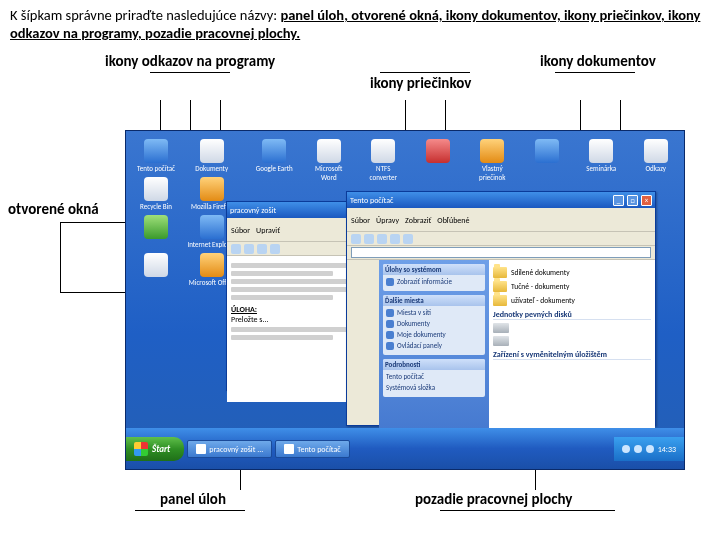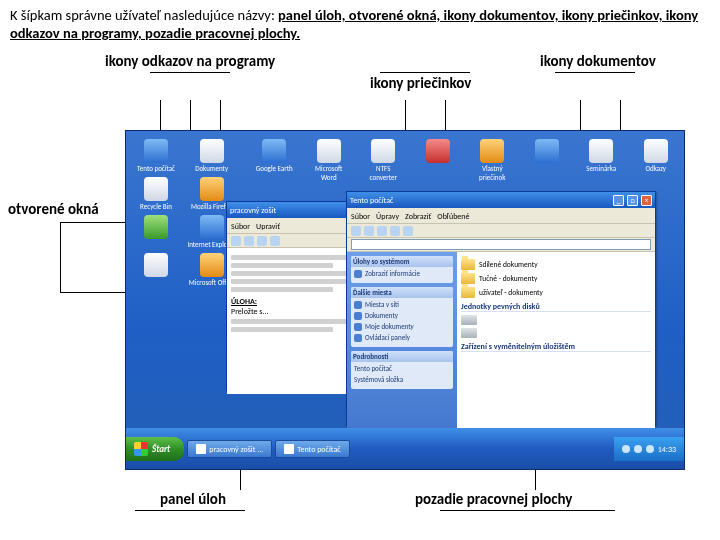--- a/index.html
+++ b/index.html
@@ -125,37 +125,37 @@
   }
   .win .titlebar{
     height:16px; background:linear-gradient(#3f8fe8,#1a58c0);
     color:#fff; display:flex; align-items:center; padding:0 3px;
     font-size:8px; gap:3px;
   }
   .titlebar .spacer{flex:1;}
   .wbtn{width:11px;height:11px;border:1px solid #fff;background:#5a94e0;
         font-size:7px;line-height:9px;text-align:center;border-radius:1px;}
   .wbtn.close{background:#e06040;}
-  .menubar{height:16px;background:#ece9d8;display:flex;gap:6px;
+  .menubar{height:24px;background:#ece9d8;display:flex;gap:6px;
            padding:0 4px;align-items:center;border-bottom:1px solid #c6c3b5;}
   .toolbar{height:14px;background:#ece9d8;display:flex;gap:3px;
            padding:0 4px;align-items:center;border-bottom:1px solid #c6c3b5;}
   .tbico{width:10px;height:10px;background:#b9d4f2;border-radius:2px;}
   .addrbar{height:14px;background:#ece9d8;display:flex;gap:3px;
            padding:0 4px;align-items:center;border-bottom:1px solid #c6c3b5;}
   .addrfield{flex:1;height:11px;background:#fff;border:1px solid #7f9db9;}
 
   .win1{left:100px; top:70px; width:180px; height:190px;}
   .win1 .body{padding:4px;background:#fff;height:calc(100% - 42px);overflow:hidden;}
   .win1 .line{height:5px;background:#d0d0d0;margin:3px 0;border-radius:1px;}
   .win1 .line.short{width:60%;}
   .win1 .hd{font-weight:bold;font-size:8px;margin-top:4px;text-decoration:underline;}
 
   .win2{left:220px; top:60px; width:310px; height:235px;}
-  .win2 .body{display:flex;height:calc(100% - 56px);}
+  .win2 .body{display:flex;height:calc(100% - 56px);padding-left:32px;}
   .sidepane{
     width:110px; background:linear-gradient(#6e9fe8,#4478cf);
     color:#fff; padding:4px; font-size:7px;
   }
   .sp-block{background:#dfe9f7;color:#1a3a78;border-radius:2px;
             margin-bottom:4px;padding:3px;}
   .sp-head{background:linear-gradient(#cfe0fa,#a8c3ec);
            font-weight:bold;padding:1px 2px;border-radius:2px 2px 0 0;
            margin:-3px -3px 2px -3px;font-size:7px;}
   .sp-item{display:flex;align-items:center;gap:3px;margin:2px 0;}
@@ -181,21 +181,21 @@
   
   .ah-down{border-left:3px solid transparent;border-right:3px solid transparent;border-top:6px solid #000;}
   .ah-up{border-left:3px solid transparent;border-right:3px solid transparent;border-bottom:6px solid #000;}
   .ah-right{border-top:3px solid transparent;border-bottom:3px solid transparent;border-left:6px solid #000;}
 
 </style>
 </head>
 <body>
 
 <div class="instruction">
-  <span>K šípkam správne užívateľ nasledujúce názvy: </span><span class="bold">panel úloh, otvorené okná, ikony dokumentov, ikony priečinkov, ikony odkazov na programy, pozadie pracovnej plochy.</span>
+  <span>K šípkam správne priraďte nasledujúce názvy: </span><span class="bold">panel úloh, otvorené okná, ikony dokumentov, ikony priečinkov, ikony odkazov na programy, pozadie pracovnej plochy.</span>
 </div>
 
 <div class="top-labels">
   <div class="lbl-programs">ikony odkazov na programy</div>
   <div class="ul-programs"></div>
   <div class="lbl-folders">ikony priečinkov</div>
   <div class="ul-folders"></div>
   <div class="lbl-docs">ikony dokumentov</div>
   <div class="ul-docs"></div>
 </div>

